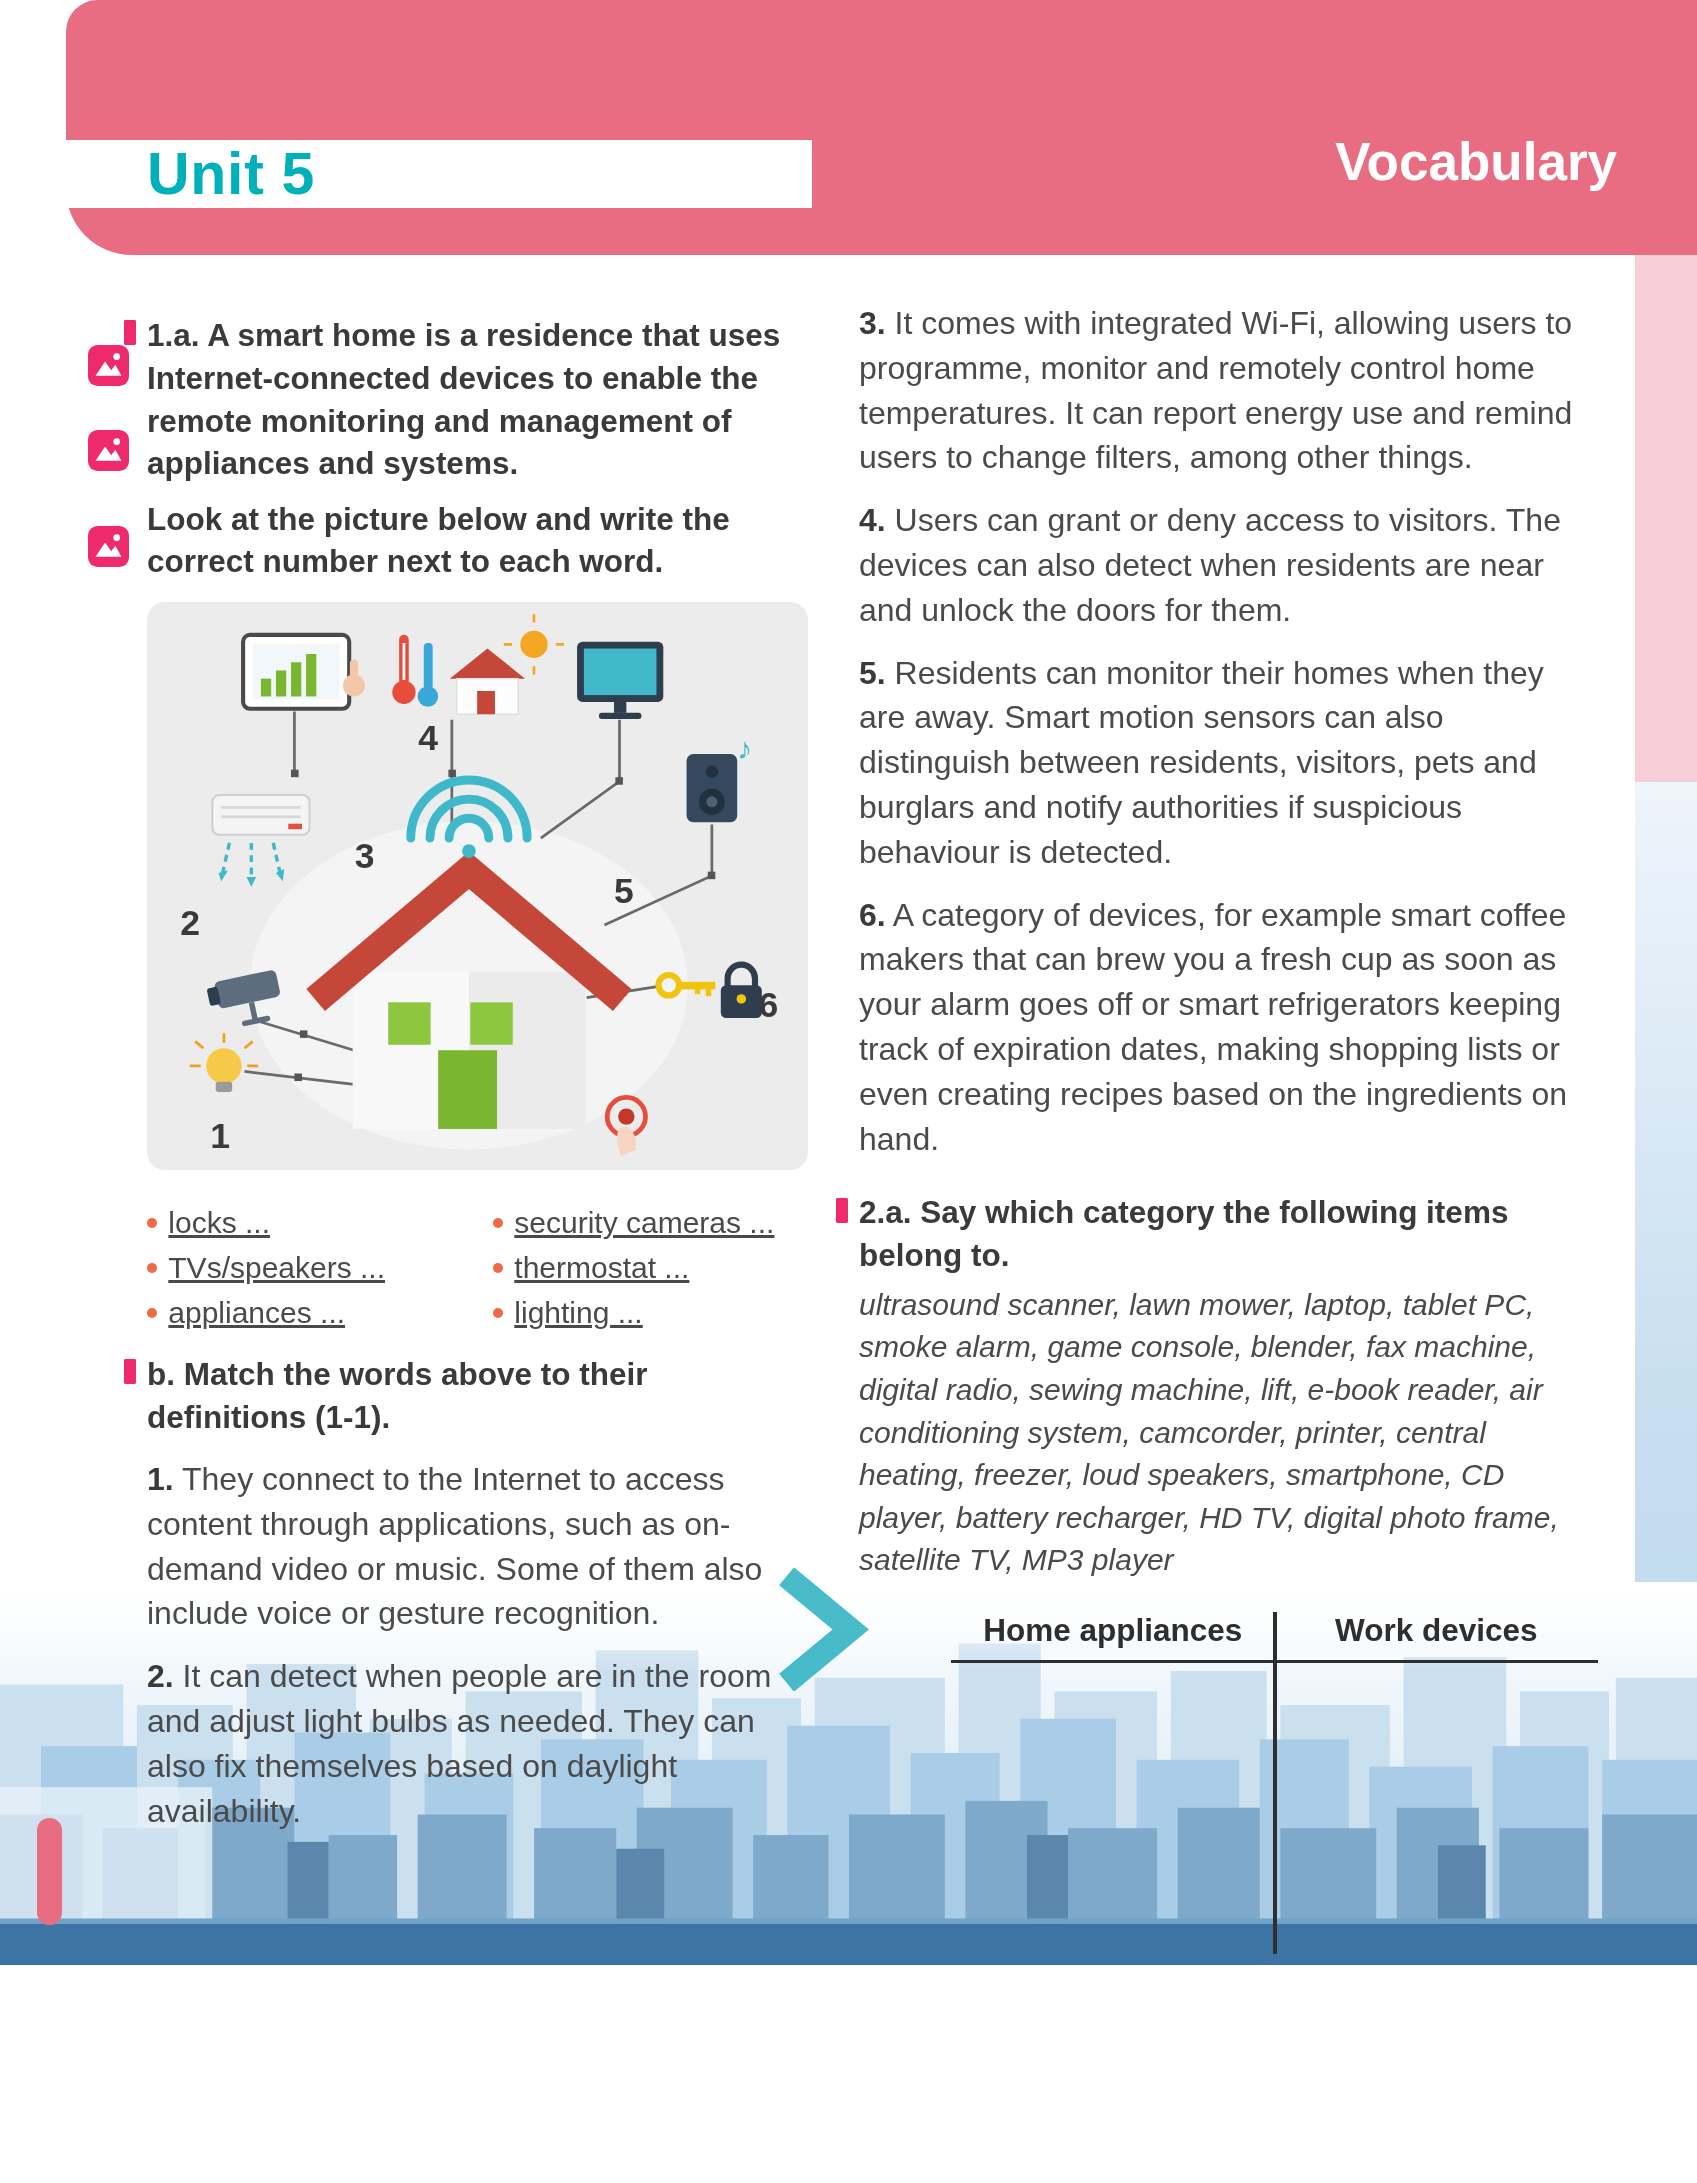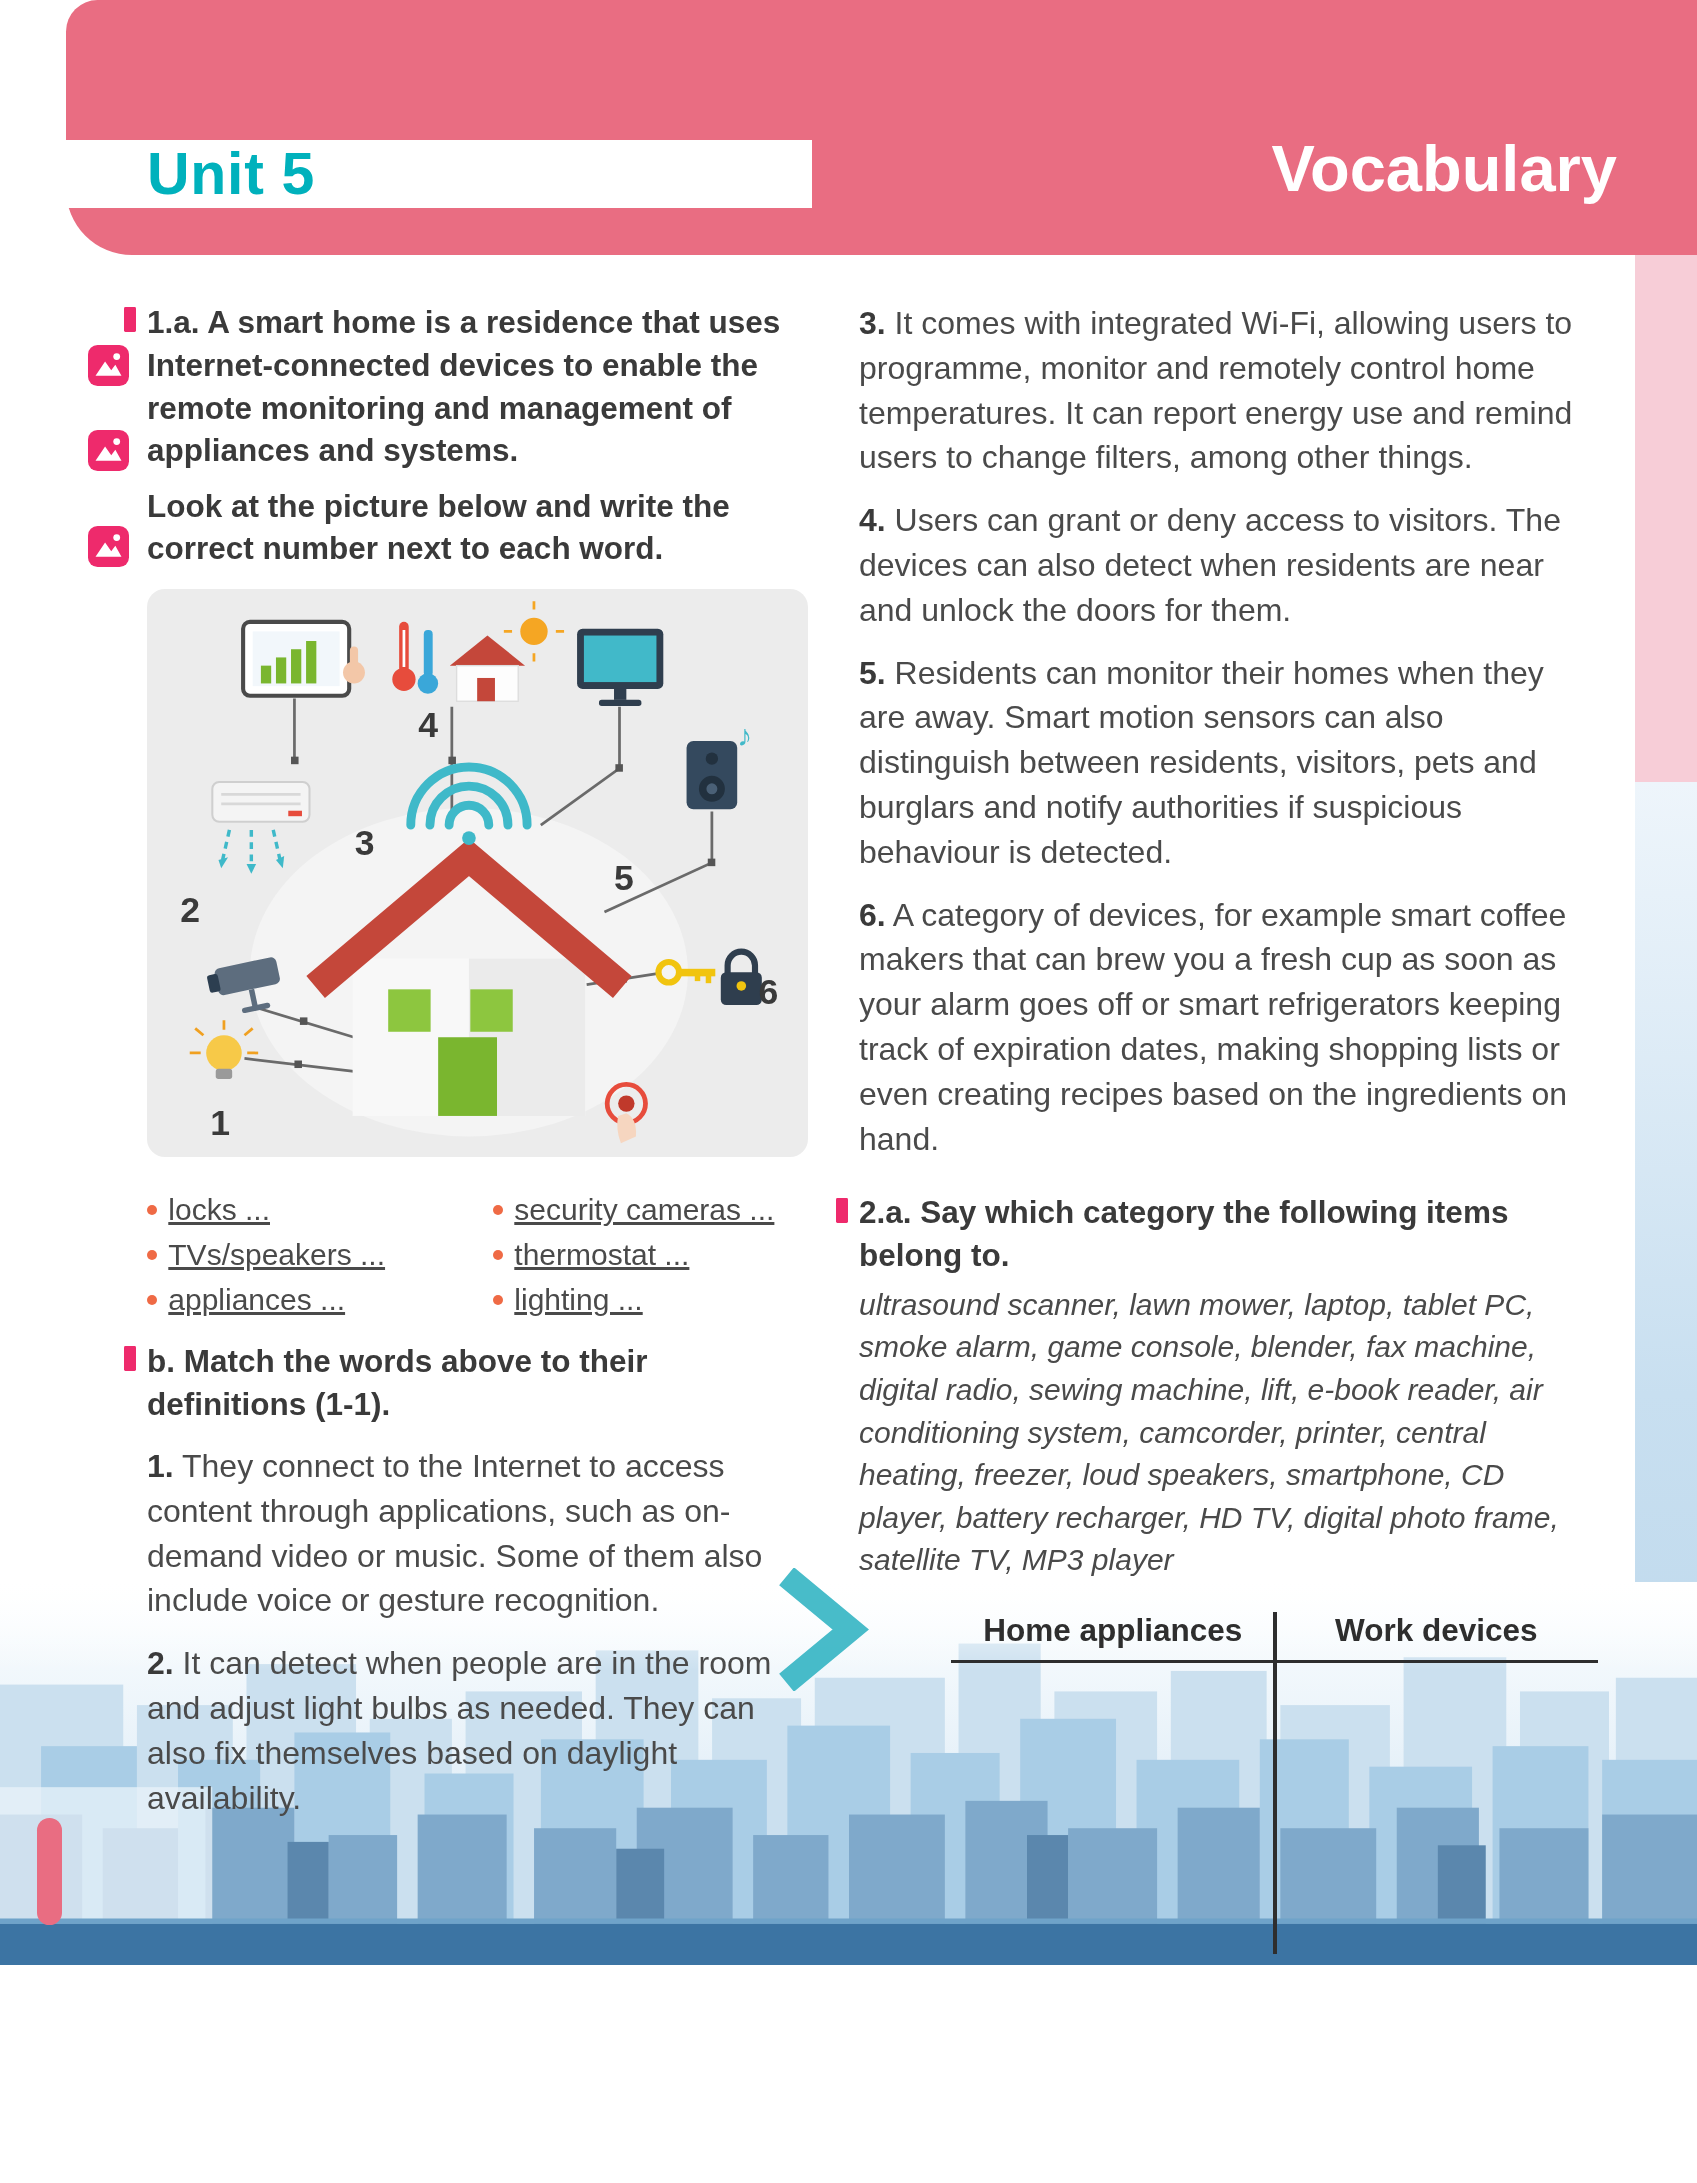--- a/index.html
+++ b/index.html
@@ -12,28 +12,28 @@
     position:absolute;left:66px;top:0;right:0;height:255px;
     background:var(--header-pink,#e96d82);
     border-radius:31.5px 0 0 66px;
   }
   .unit-bar{
     position:absolute;left:0;top:140px;width:746px;height:68px;background:#ffffff;
     display:flex;align-items:center;padding-left:81px;box-sizing:border-box;
   }
   .unit-title{font-size:59px;font-weight:bold;color:var(--teal,#00b1bc);letter-spacing:0.7px;}
   .section-title{
-    position:absolute;right:81px;top:131px;color:#ffffff;font-size:65px;font-weight:bold;
+    position:absolute;right:81px;top:131px;color:#ffffff;font-size:53px;font-weight:bold;
   }
   
   .side-strip{position:absolute;right:0;top:255px;width:63px;height:527px;background:var(--strip-pink,#f7cdd7);}
   .side-strip-photo{position:absolute;right:0;top:782px;width:63px;height:1020px;
     background:linear-gradient(#eef5fb,#c8dfF0 60%,#bdd8ec);}
   
-  .col-left{position:absolute;left:147px;top:301px;width:661px;z-index:2;}
+  .col-left{position:absolute;left:147px;top:314px;width:661px;z-index:2;}
   .col-right{position:absolute;left:859px;top:301px;width:739px;z-index:2;}
   p{margin:0;}
   .bold-par{font-size:31.5px;line-height:1.36;font-weight:bold;color:#3a3a3a;}
   .body-par,.def{font-size:32px;line-height:1.4;color:#4a4a4a;}
   .def{margin-top:0;margin-bottom:18px;}
   .def-num{color:#3a3a3a;}
   .hblock{position:relative;margin-bottom:9.6px;}
   .marker{position:absolute;left:-23px;top:6.2px;width:11.6px;height:25px;background:var(--accent-pink,#ee2a6c);border-radius:1.4px;}
   .instruction{margin-top:12.3px;}
   

